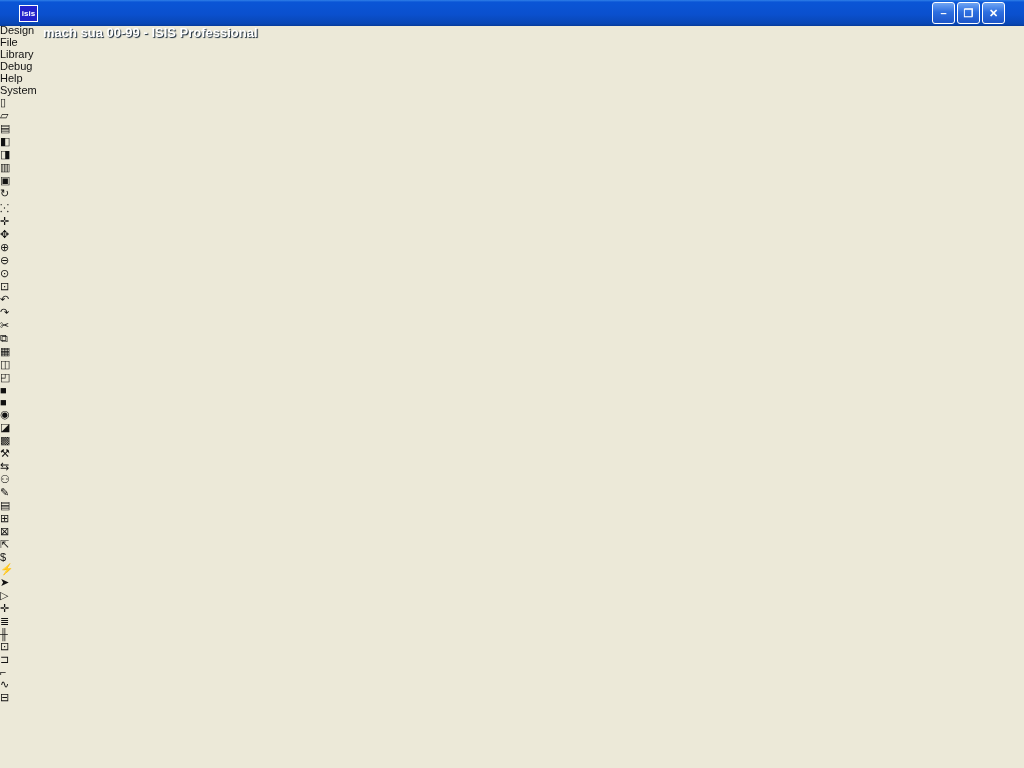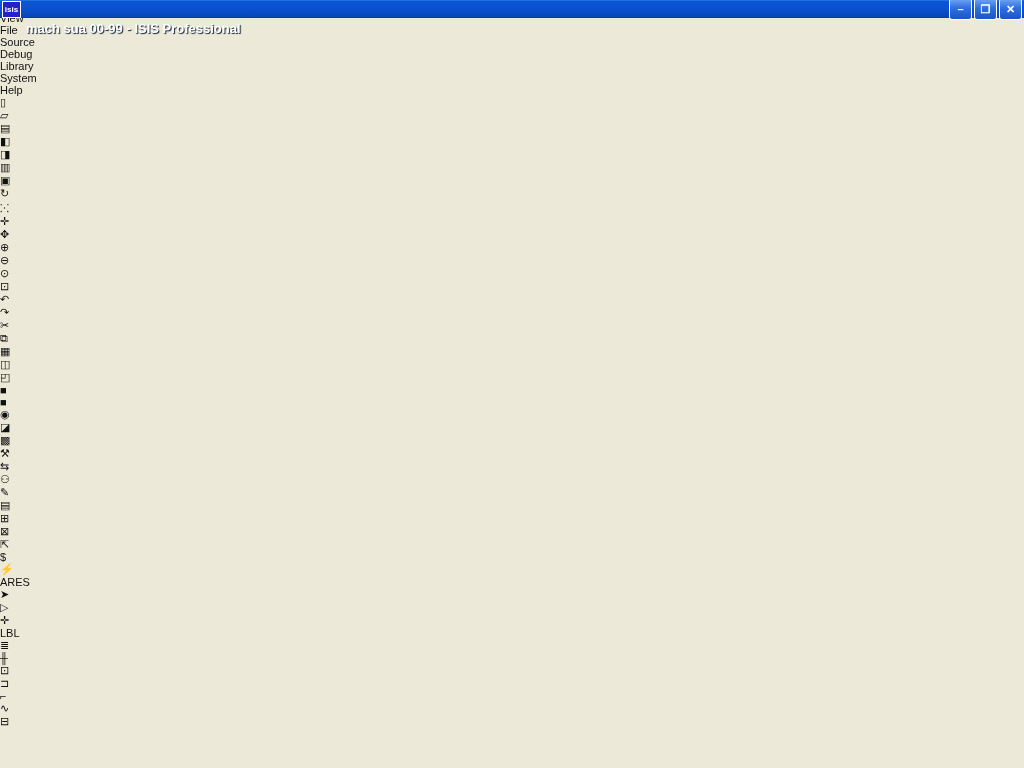--- a/index.html
+++ b/index.html
@@ -1,21 +1,21 @@
 <!DOCTYPE html>
 <html><head>
 <meta charset="utf-8">
 <style>
   html,body{margin:0;padding:0;background:#000;}
   #app{position:relative;width:1024px;height:768px;overflow:hidden;
        font-family:"Liberation Sans",sans-serif;background:#ECE9D8;font-size:11px;color:#111;}
   
-  .titlebar{position:absolute;top:0;left:0;right:0;height:18px;
+  .titlebar{position:absolute;top:0;left:0;right:0;height:26px;
     background:linear-gradient(180deg,#2F80E8 0%,#0A55D6 8%,#0A50CE 55%,#0846B4 92%,#063A98 100%);
-    display:flex;align-items:center;padding:0 2px;justify-content:flex-end;}
+    display:flex;align-items:center;padding:0 19px;justify-content:flex-end;}
   .applogo{width:17px;height:15px;background:#2222CC;border:1px solid #fff;color:#fff;
     font-size:8px;font-weight:bold;display:flex;align-items:center;justify-content:center;margin-right:5px;}
   .titletext{color:#fff;font-weight:bold;font-size:13px;text-shadow:1px 1px 1px #123;flex:1;margin-top:38px;}
   .winbtn{width:21px;height:20px;margin-left:2px;border:1px solid #fff;border-radius:3px;color:#fff;
     display:flex;align-items:center;justify-content:center;font-size:11px;font-weight:bold;
     background:linear-gradient(180deg,#6FA5F4,#2E6FE0 45%,#1C55C8);}
   .winbtn.close{background:linear-gradient(180deg,#F2A08E,#E0563A 45%,#C23category}
   .winbtn.close{background:linear-gradient(180deg,#F2A08E,#E0563A 45%,#B83A22);}
   
   .menubar{position:absolute;top:26px;left:0;right:0;height:20px;background:#ECE9D8;
@@ -68,26 +68,26 @@
     <div class="titletext">mach sua 00-99 - ISIS Professional</div>
     <div class="winbtn">–</div>
     <div class="winbtn">❐</div>
     <div class="winbtn close">✕</div>
   </div>
 
   <div class="menubar">
 
   <div class="menuitem">File</div>
       <div class="menuitem">View</div>
+      <div class="menuitem">Design</div>
       <div class="menuitem">File</div>
-      <div class="menuitem">Source</div>
+      <div class="menuitem">Library</div>
       <div class="menuitem">Debug</div>
-      <div class="menuitem">Library</div>
+      <div class="menuitem">Help</div>
       <div class="menuitem">System</div>
-      <div class="menuitem">Help</div>
     </div>
 
   <div class="toolbar">
     <div class="tbgroup">
         <div class="tbicon" data-icon="new-file-icon">▯</div>
         <div class="tbicon" data-icon="open-file-icon">▱</div>
         <div class="tbicon" data-icon="save-file-icon">▤</div>
         <div class="tbicon" data-icon="import-section-icon">◧</div>
         <div class="tbicon" data-icon="export-section-icon">◨</div>
         <div class="tbicon" data-icon="print-icon">▥</div>
@@ -138,31 +138,27 @@
         <div class="tbicon" data-icon="new-sheet-icon">⊞</div>
         <div class="tbicon" data-icon="remove-sheet-icon">⊠</div>
         <div class="tbicon disabled" data-icon="goto-sheet-icon">⇱</div>
       </div>
     <div class="tbsep"></div>
     <div class="tbgroup">
         <div class="tbicon" data-icon="bom-icon">$</div>
         <div class="tbicon" data-icon="electrical-check-icon">⚡</div>
       </div>
     <div class="tbsep"></div>
-    <div class="tbgroup">
-        <div class="tbicon" data-icon="ares-icon">ARES</div>
-      </div>
   </div>
 
   <div class="modebar">
 
   <div class="micon" data-icon="selection-mode-icon">➤</div>
       <div class="micon" data-icon="component-mode-icon">▷</div>
       <div class="micon" data-icon="junction-mode-icon">✛</div>
-      <div class="micon" data-icon="wire-label-mode-icon">LBL</div>
       <div class="micon" data-icon="script-mode-icon">≣</div>
       <div class="micon" data-icon="bus-mode-icon">╫</div>
       <div class="micon" data-icon="subcircuit-mode-icon">⊡</div>
       <div class="micon" data-icon="terminal-mode-icon">⊐</div>
       <div class="micon" data-icon="pin-mode-icon">⌐</div>
       <div class="micon" data-icon="graph-mode-icon">∿</div>
       <div class="micon" data-icon="tape-mode-icon">⊟</div>
     </div>
 
 </div>

